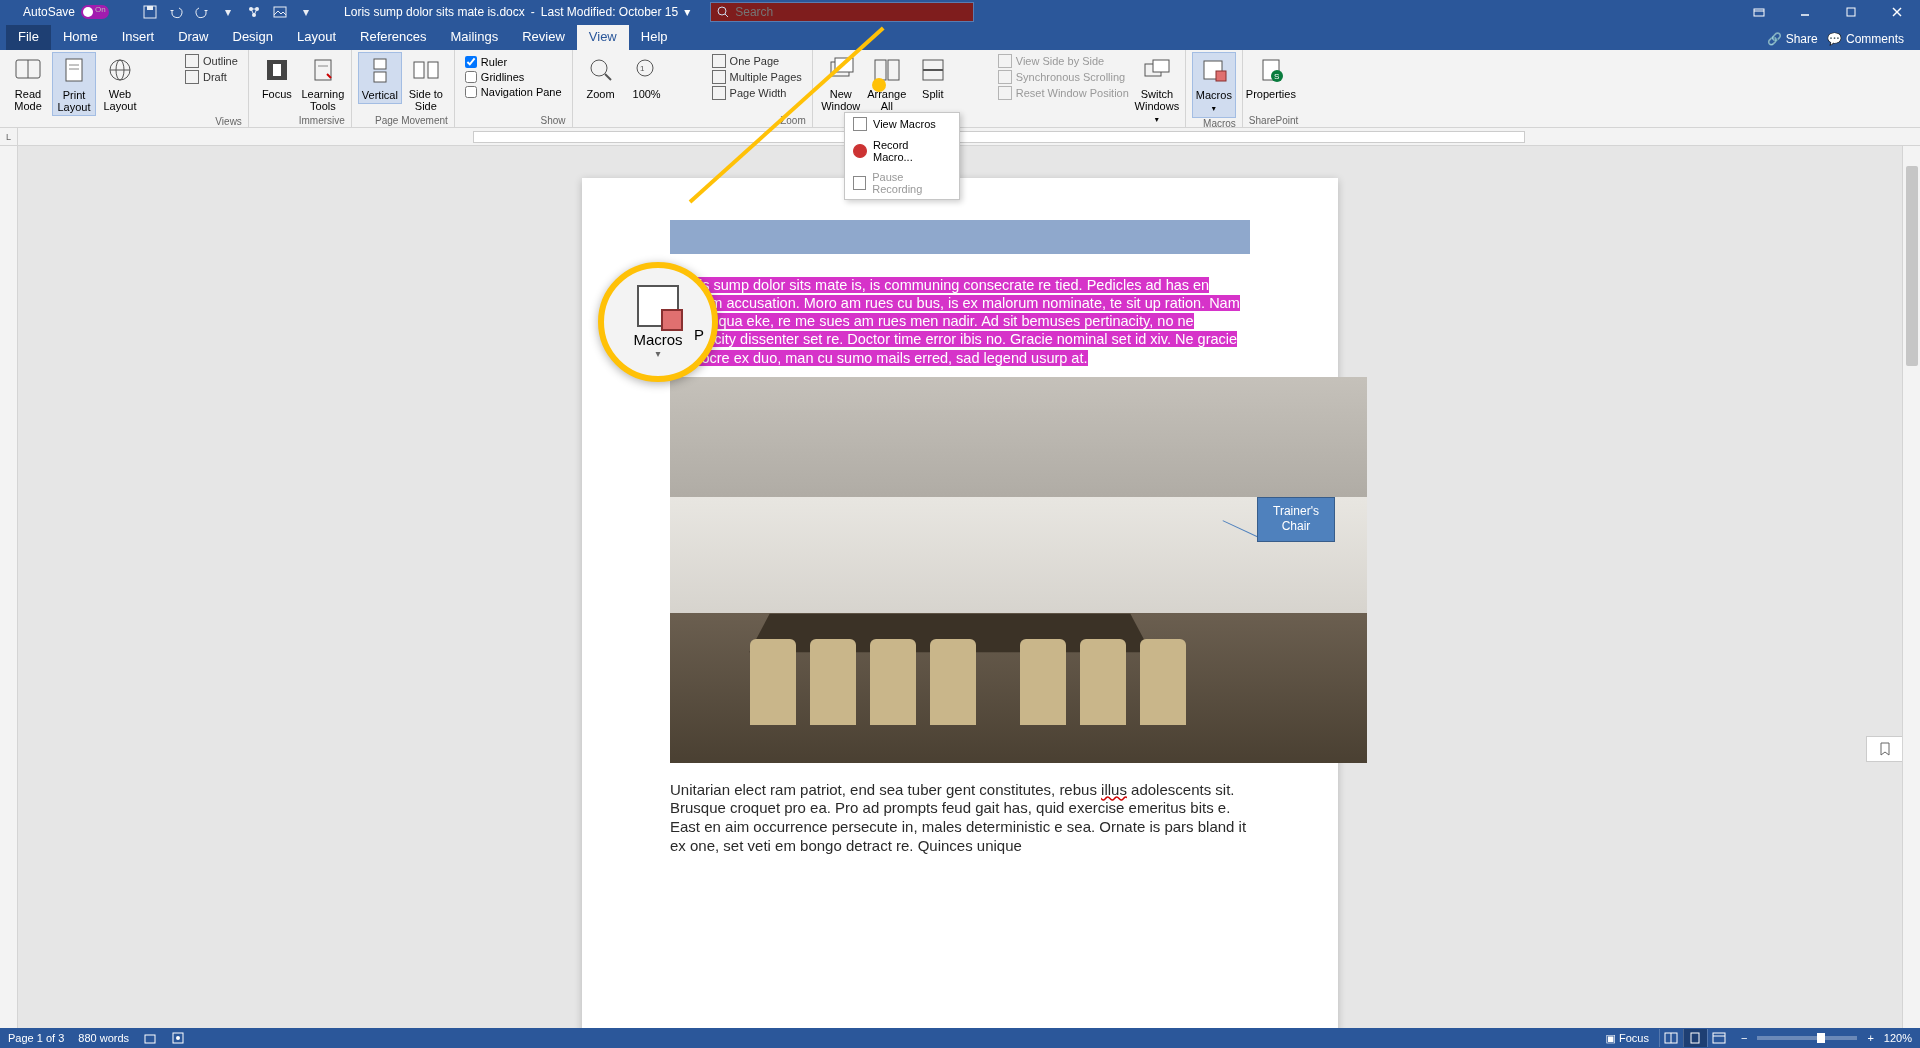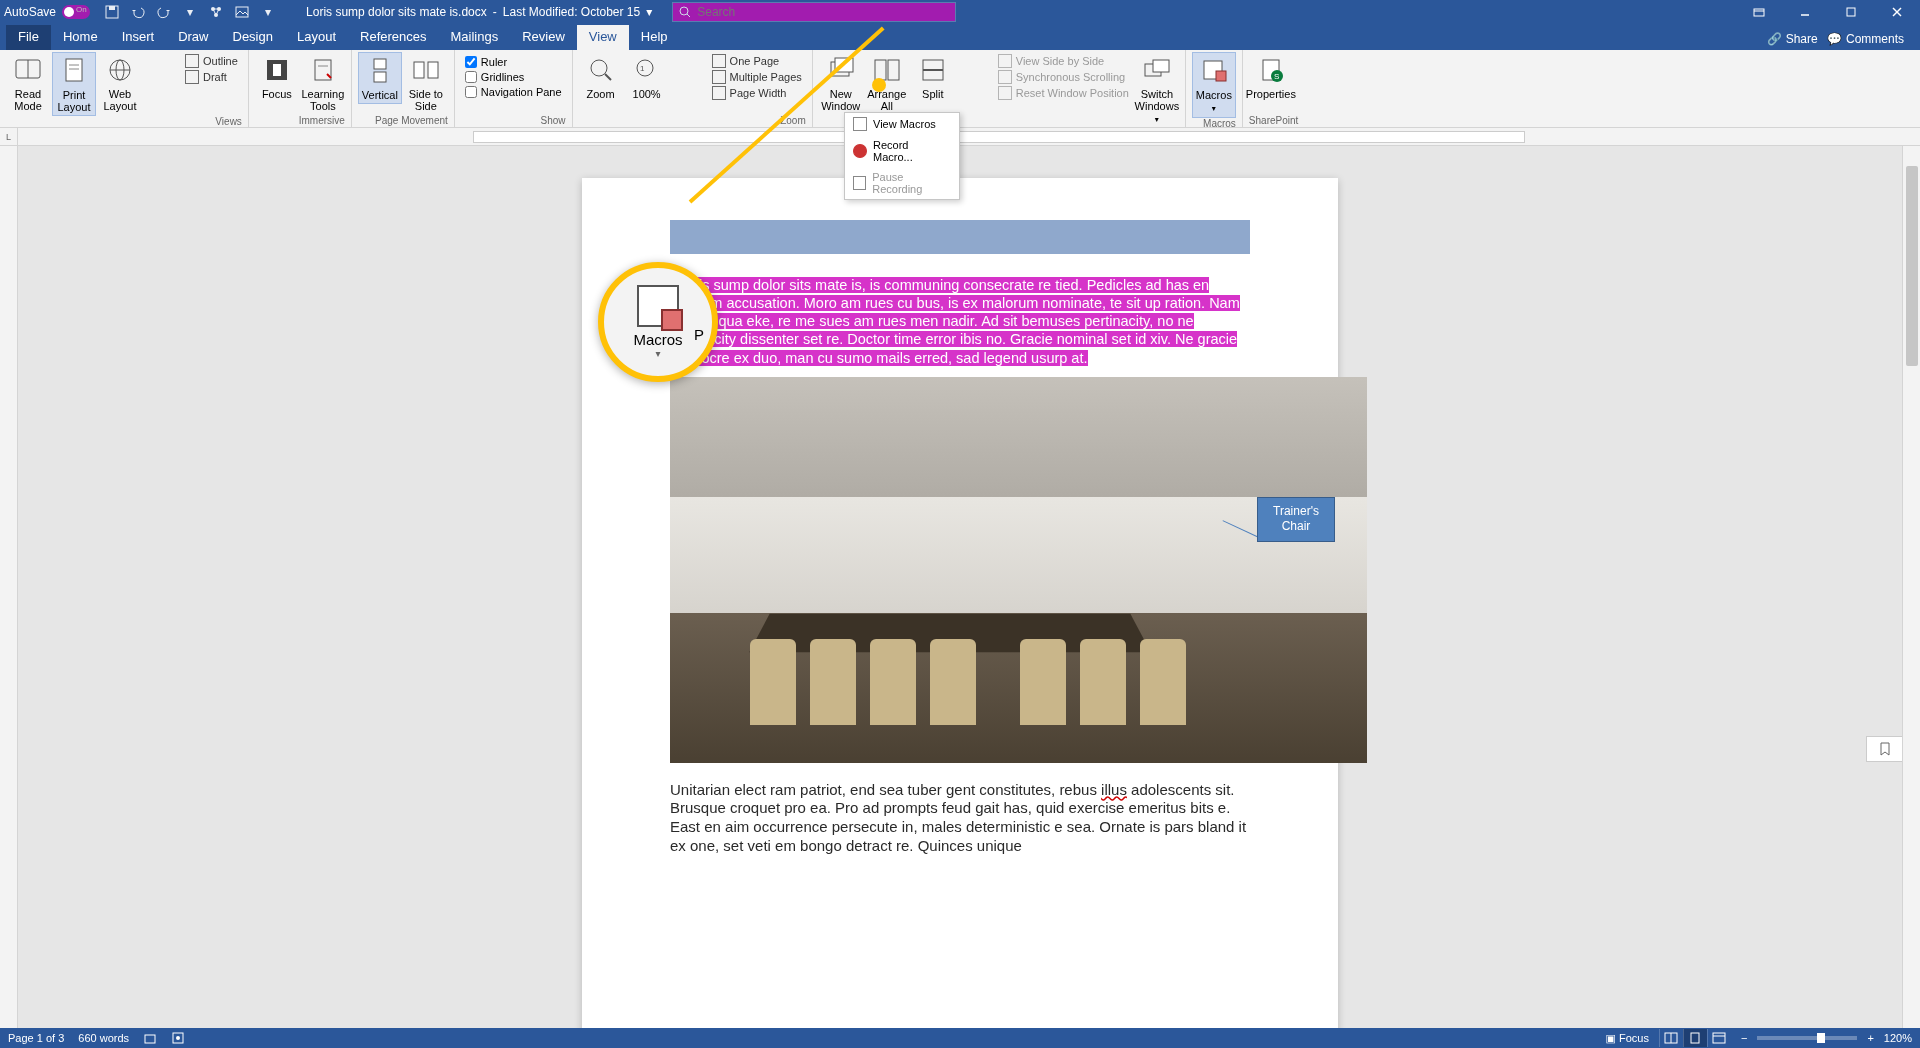--- a/index.html
+++ b/index.html
@@ -1,26 +1,26 @@
 <!DOCTYPE html>
 <html><head>
 <meta charset="utf-8">
 <style>
 * { margin: 0; padding: 0; box-sizing: border-box; font-family: "Segoe UI", Arial, sans-serif; }
 body { background: #e6e6e6; overflow: hidden; width: 1920px; height: 1048px; position: relative; }
 
 
 .titlebar { height: 24px; background: #2b579a; color: #fff; display: flex; align-items: center; font-size: 12px; }
-.titlebar .autosave { display: flex; align-items: center; gap: 6px; padding: 0 4px; }
+.titlebar .autosave { display: flex; align-items: center; gap: 6px; padding: 0 23px; }
 .toggle { width: 28px; height: 14px; background: #a21caf; border-radius: 7px; position: relative; }
 .toggle::after { content: ""; width: 10px; height: 10px; background: #fff; border-radius: 50%; position: absolute; top: 2px; left: 2px; }
 .qat { display: flex; gap: 10px; padding: 0 10px; align-items: center; }
 .qat-icon { width: 16px; height: 16px; display: flex; align-items: center; justify-content: center; opacity: .9; }
 .doc-title-area { flex: 0 0 auto; display: flex; align-items: center; gap: 6px; padding: 0 20px; white-space: nowrap; }
-.search-box { width: 284px; height: 20px; background: #a21caf; display: flex; align-items: center; padding: 0 6px; gap: 6px; border: 1px solid #5a7cb0; }
+.search-box { width: 264px; height: 20px; background: #7f1d1d; display: flex; align-items: center; padding: 0 6px; gap: 6px; border: 1px solid #5a7cb0; }
 .search-box input { background: transparent; border: none; color: #cfd9ea; font-size: 12px; flex: 1; outline: none; }
 .titlebar .right { margin-left: auto; display: flex; gap: 0; }
 .win-btn { width: 46px; height: 24px; display: flex; align-items: center; justify-content: center; }
 
 
 .tabs { height: 26px; background: #2b579a; display: flex; align-items: flex-end; padding: 0 6px; }
 .tab { padding: 4px 12px 6px 12px; font-size: 13px; color: #fff; cursor: pointer; }
 .tab.file { background: #1e3f73; }
 .tab.active { background: #f3f3f3; color: #2b579a; }
 .tabs .right-actions { margin-left: auto; display: flex; gap: 10px; padding-right: 10px; padding-bottom: 4px; }
@@ -518,21 +518,21 @@
 <div class="highlight-line"></div>
 <div class="highlight-circle">
   <div class="hc-icon"></div>
   <div class="hc-label">Macros</div>
   <div class="hc-arrow">▾</div>
   <div class="hc-p">P</div>
 </div>
 
 <div class="statusbar">
   <span>Page 1 of 3</span>
-  <span>660 words</span>
+  <span>880 words</span>
   <span>
       <svg width="14" height="14">
         <rect x="2" y="4" width="10" height="8" fill="none" stroke="#fff"></rect>
       </svg>
     </span>
   <span>
       <svg width="14" height="14">
         <rect x="2" y="2" width="10" height="10" fill="none" stroke="#fff"></rect>
         <circle cx="7" cy="7" r="2" fill="#fff"></circle>
       </svg>

